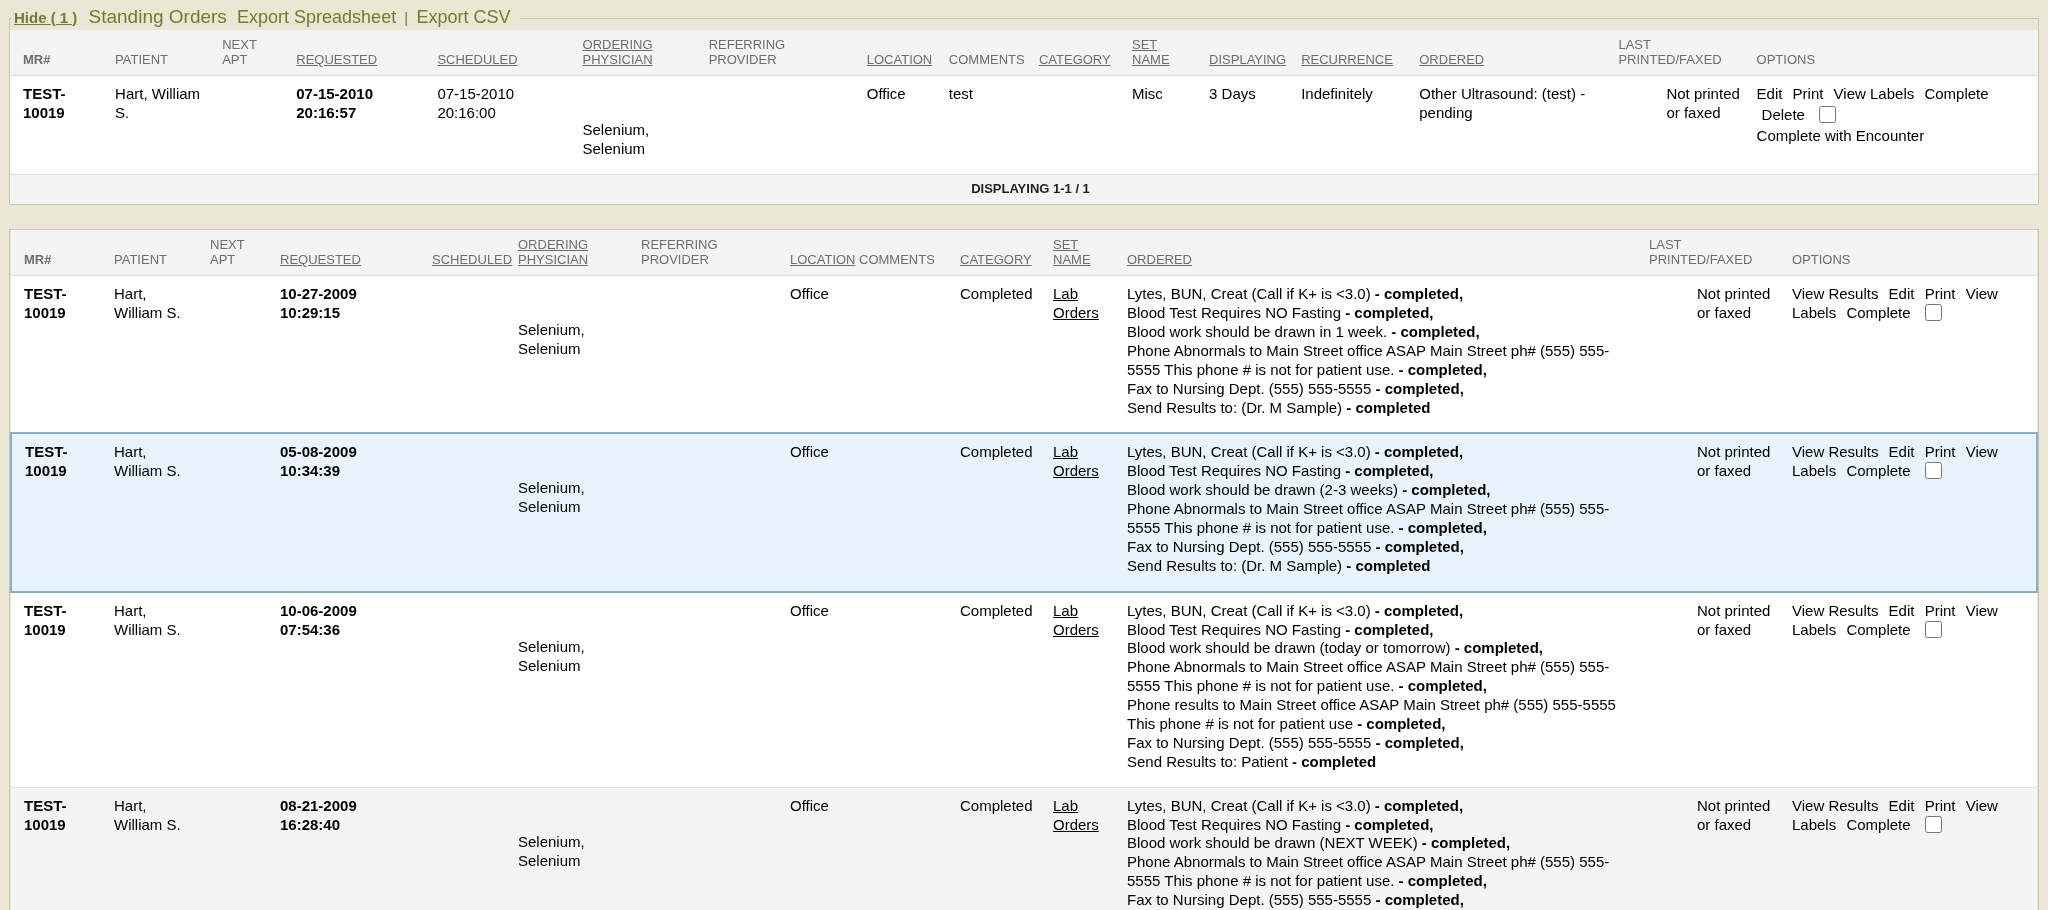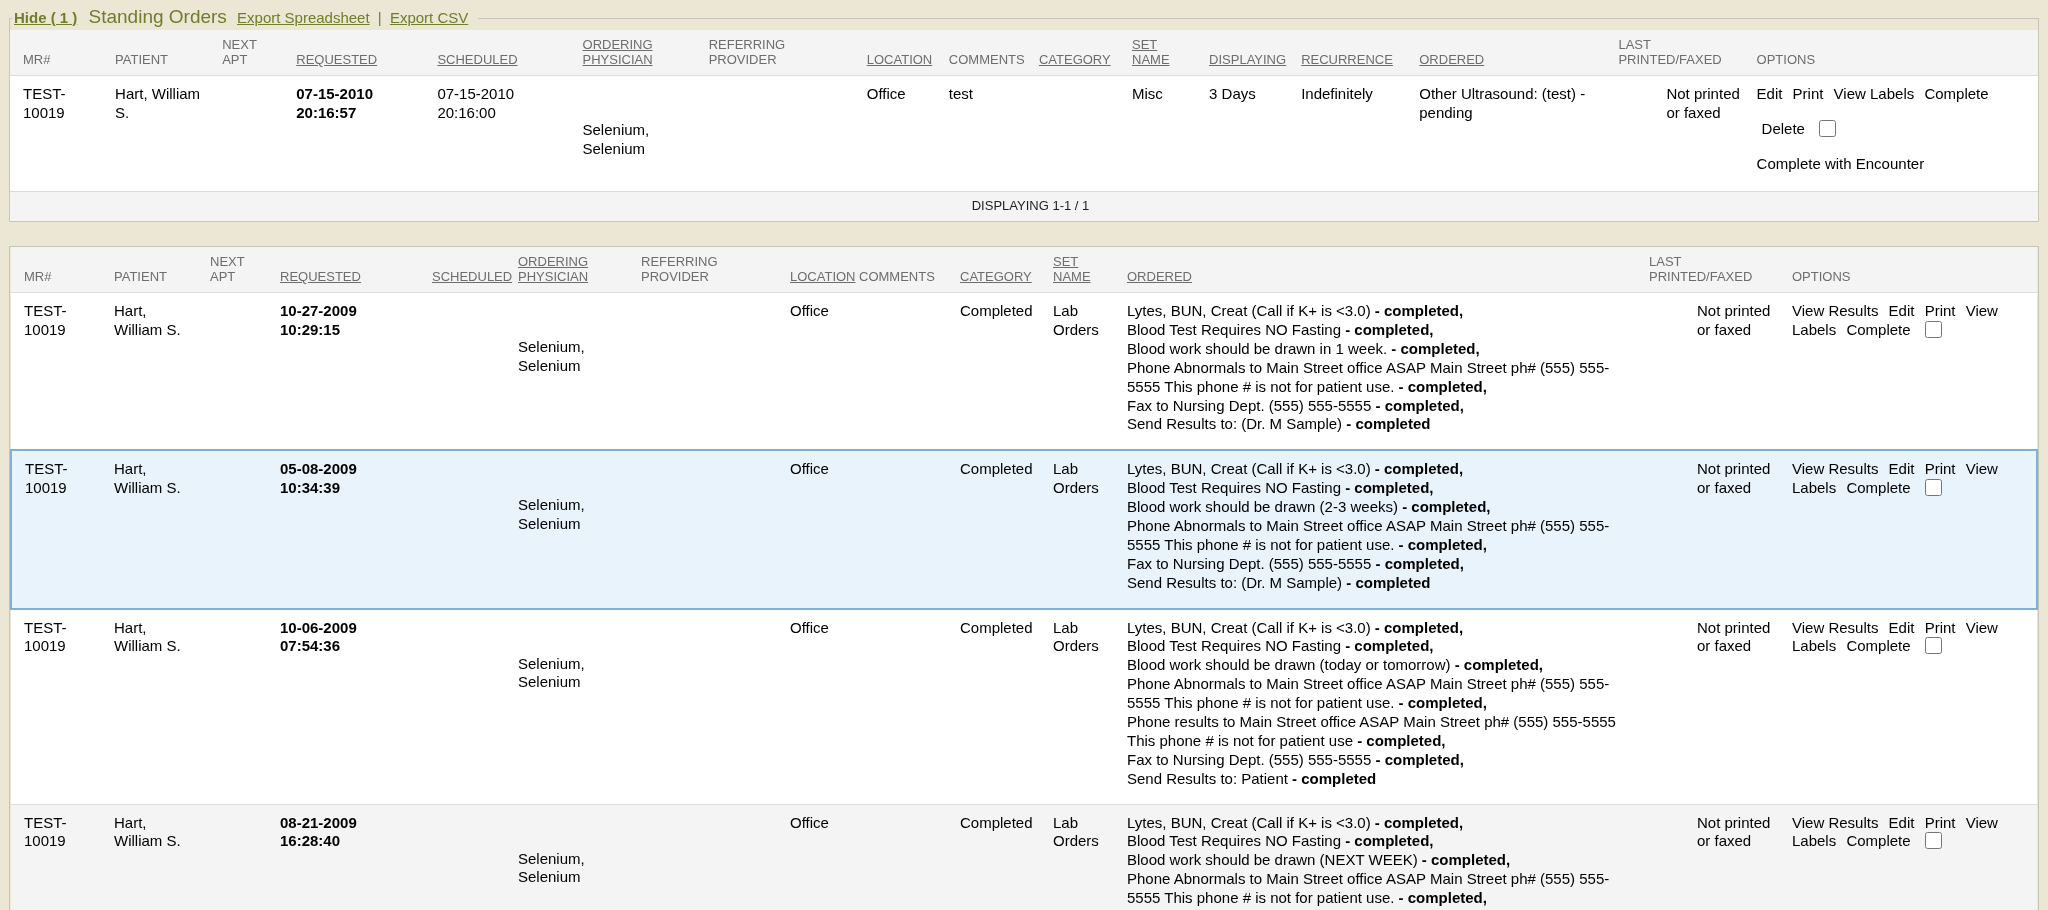--- a/index.html
+++ b/index.html
@@ -12,29 +12,29 @@
   body{
     background:var(--page-bg);
     font-family:"Liberation Sans","DejaVu Sans",sans-serif;
     font-size:15px;color:#000;padding-top:6px;
   }
   fieldset{margin:0 9px 24px;border:1px solid #c8c5b8;padding:0;min-inline-size:auto;}
   legend{padding:0 10px 2px 2px;margin-left:2px;color:var(--accent-green);}
   legend a{color:var(--accent-green);cursor:pointer;}
   .hide-link{font-weight:bold;text-decoration:underline;font-size:15px;}
   .section-title{font-size:19px;margin:0 6px 0 7px;}
-  .export-link{text-decoration:underline;font-size:15px;}
+  .export-link{font-size:18px;}
   .pipe{font-size:15px;margin:0 4px;}
   table{width:100%;border-collapse:collapse;table-layout:fixed;}
   th{
     background:var(--table-header-bg);color:var(--table-header-text);
     font-weight:normal;font-size:13px;text-align:left;vertical-align:bottom;
     padding:7px 10px 8px 2px;border-bottom:1px solid #dddcd6;
   }
-  th:first-child, td:first-child{padding-left:13px;}
+  th:first-child, td:first-child{padding-left:13px;font-weight:bold;}
   a.sort-link{color:var(--table-header-text);text-decoration:underline;cursor:pointer;text-align:center;}
   td{
     vertical-align:top;font-size:15px;line-height:1.26;
     padding:9px 8px 15px 2px;background:#fff;
   }
   .cell-inner{max-width:100%;}
   tbody tr + tr td{border-top:1px solid #e0dfda;}
   tr.shaded td{background:var(--shaded-row-bg);}
   tr.highlight td{background:var(--highlight-bg);border-top:2px solid var(--highlight-border);border-bottom:2px solid var(--highlight-border);}
   tr.highlight td:first-child{border-left:2px solid var(--highlight-border);}
@@ -42,27 +42,27 @@
   tfoot td{
     background:var(--table-header-bg);text-align:center;font-size:13px;color:#1f1f1f;
     padding:6px 0 7px;border-top:1px solid #dddcd6;
   }
   
   .t1 td.col-patient .cell-inner{max-width:92px;}
   .t2 td.col-patient .cell-inner{max-width:80px;}
   td.col-ordering_physician .cell-inner{max-width:118px;margin-top:36px;}
   td.col-requested .cell-inner{max-width:100px;font-weight:bold;}
   td.col-scheduled .cell-inner{max-width:100px;}
-  .t2 td.col-set_name .cell-inner{max-width:64px;}
+  .t2 td.col-set_name .cell-inner{max-width:64px;text-decoration:underline;}
   td.col-last_printed_faxed .cell-inner{max-width:112px;margin-left:48px;}
   .t2 .opts{max-width:238px;}
   .ordered-item .status{white-space:normal;}
   a.opt{color:#000;text-decoration:none;margin-right:6px;cursor:pointer;}
   .opts{margin-bottom:2px;}
-  .del-line{padding-left:5px;margin:16px 0;}
+  .del-line{padding-left:5px;margin:2px 0;}
   input[type=checkbox]{width:17px;height:17px;vertical-align:-3px;margin:0 0 0 4px;}
 </style>
 </head>
 <body>
 
 <main>
 
   <fieldset>
     <legend>
       <a class="hide-link">Hide ( 1 )</a>

